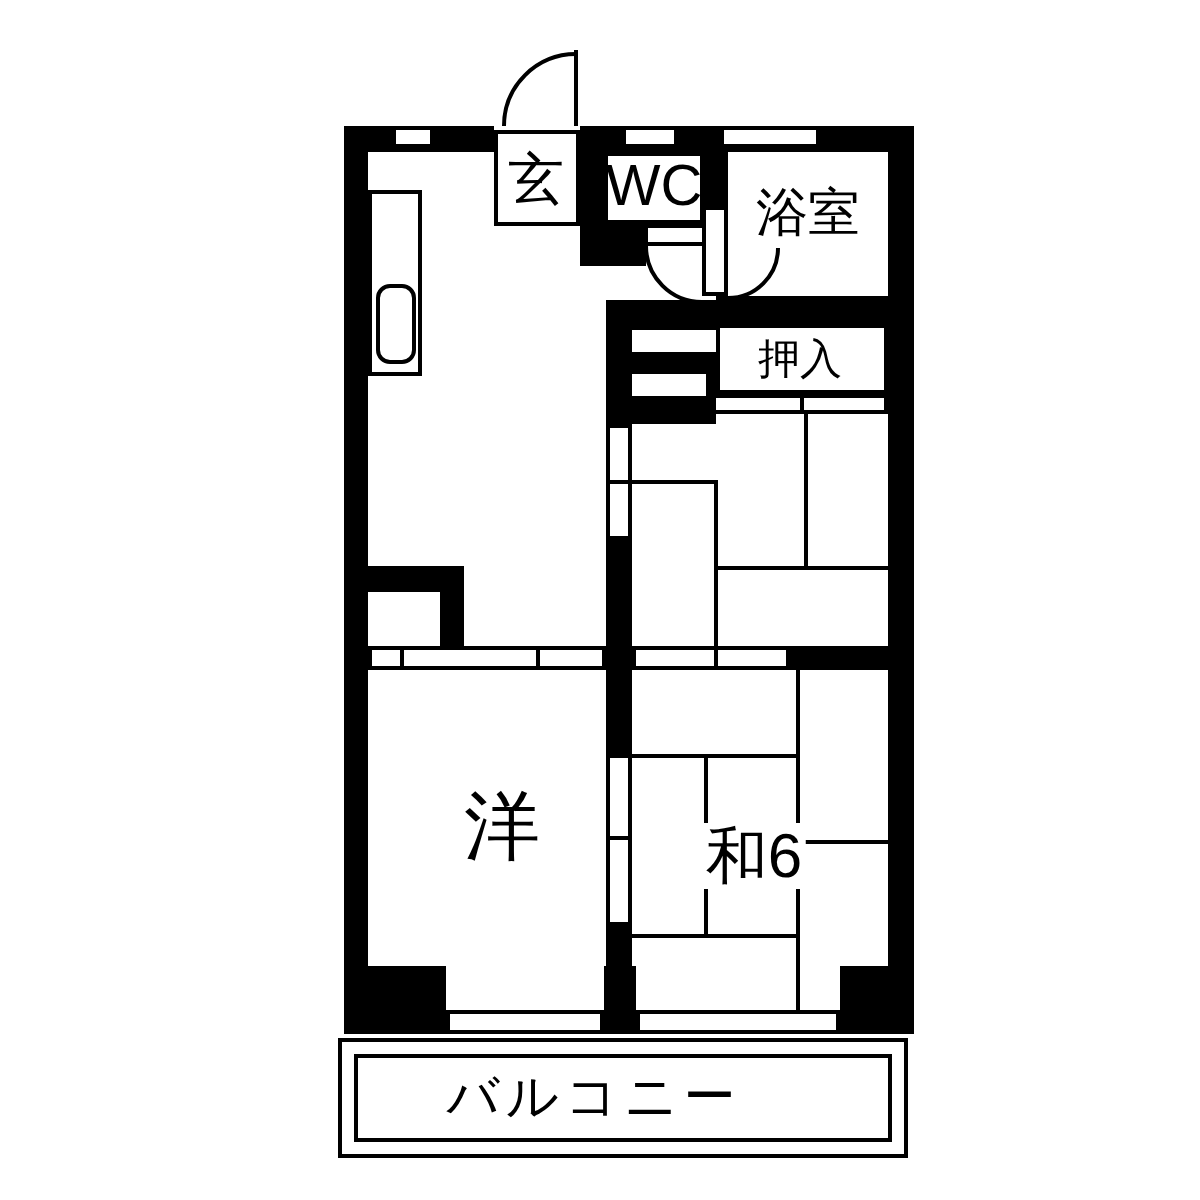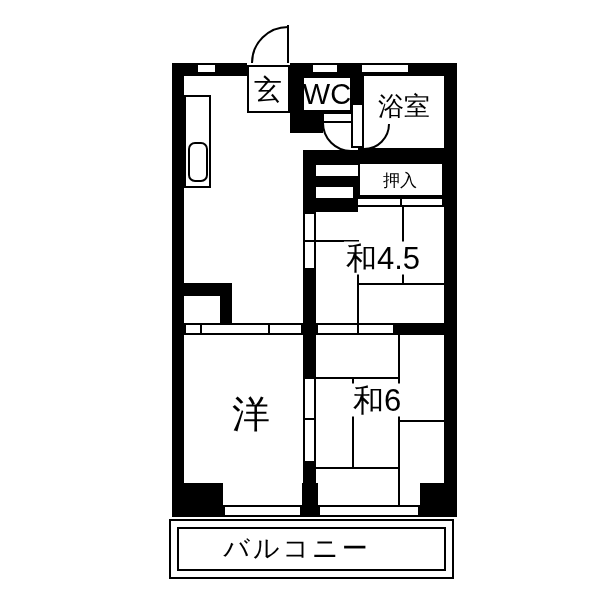--- a/index.html
+++ b/index.html
@@ -84,19 +84,18 @@
 
   <svg class="arcs" width="600" height="600" viewBox="0 0 600 600">
     <path d="M 252 63 A 36 36 0 0 1 288 27" fill="none" stroke="#000" stroke-width="2"></path>
     <path d="M 323 123 A 28 28 0 0 0 351 151" fill="none" stroke="#000" stroke-width="2"></path>
     <path d="M 389 124 A 25 25 0 0 1 364 149" fill="none" stroke="#000" stroke-width="2"></path>
   </svg>
 
   <div class="lbl" style="left:268px;top:90px;font-size:28px;">玄</div>
   <div class="lbl" style="left:327px;top:94px;font-size:29px;">WC</div>
   <div class="lbl" style="left:404px;top:106px;font-size:26px;">浴室</div>
-  <div class="lbl" style="left:400px;top:180px;font-size:17px;">押入</div>
-  <div class="lbl bg" style="left:383px;top:258px;font-size:31px;">和4.5</div>
+  <div class="lbl" style="left:400px;top:180px;font-size:21px;">押入</div>
   <div class="lbl" style="left:251px;top:414px;font-size:38px;">洋</div>
-  <div class="lbl bg" style="left:377px;top:400px;font-size:31px;">和6</div>
+  <div class="lbl bg" style="left:377px;top:428px;font-size:31px;">和6</div>
   <div class="lbl" style="left:297px;top:548px;font-size:26px;letter-spacing:3px;">バルコニー</div>
 
 </div>
 
 </body></html>

